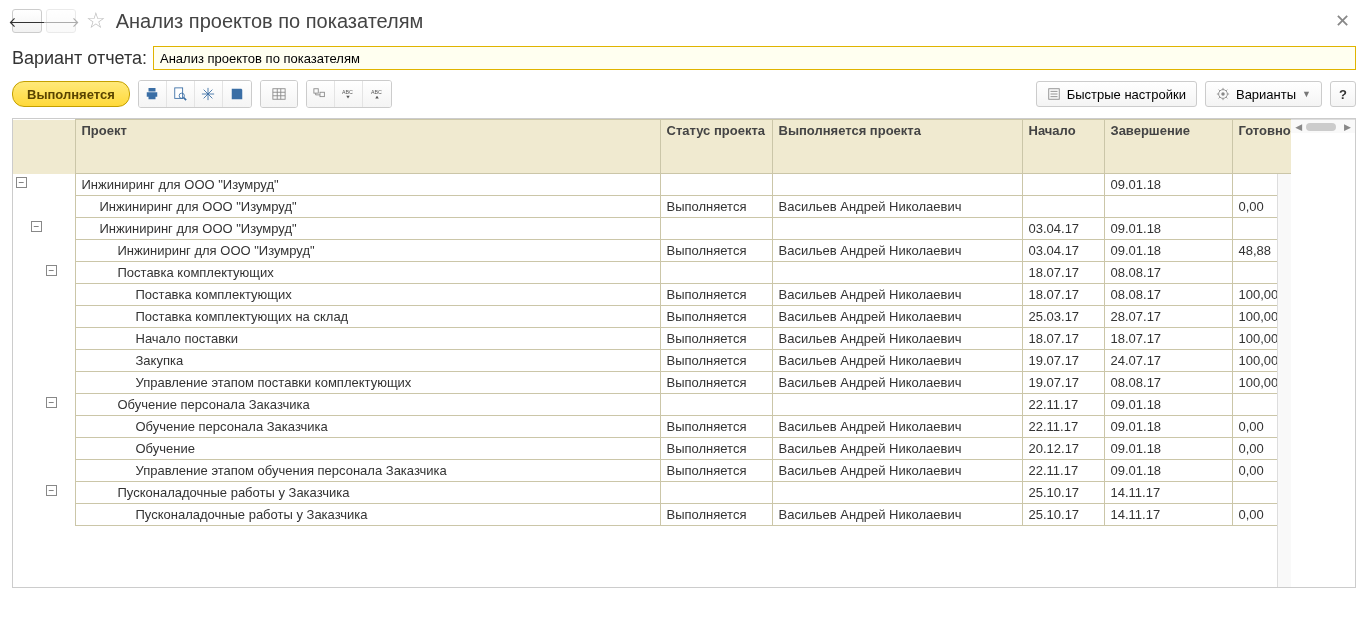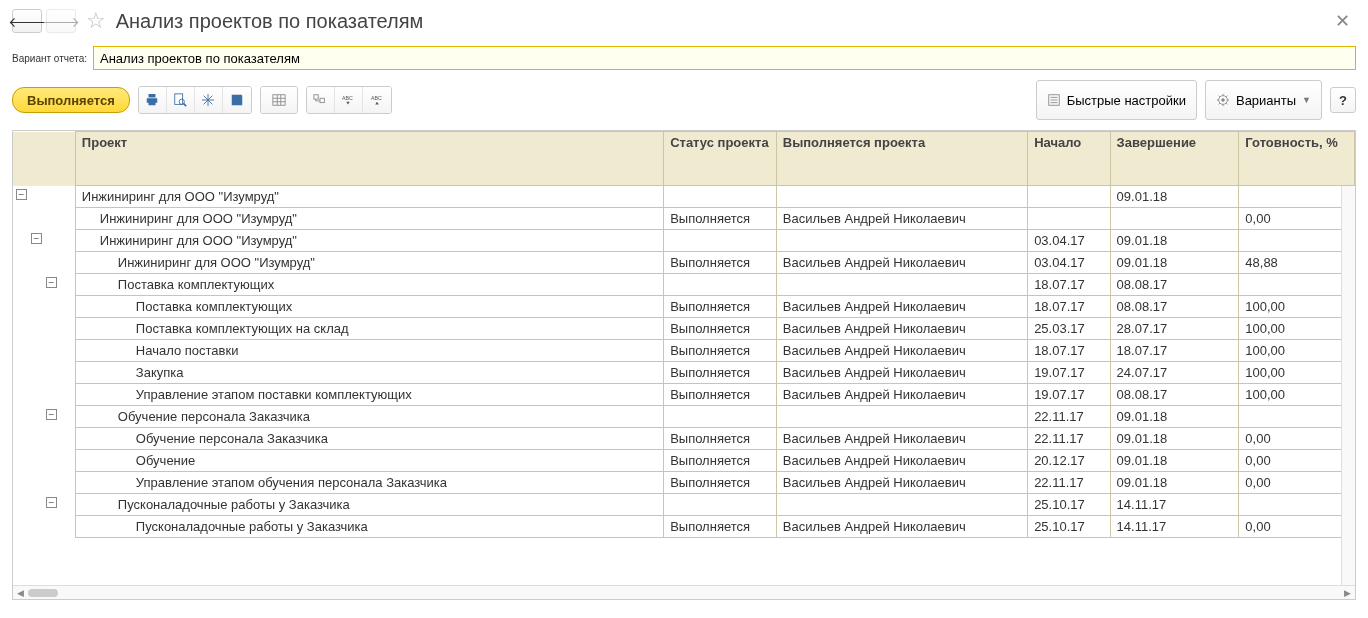--- a/index.html
+++ b/index.html
@@ -35,21 +35,21 @@
   .title { font-size: 20px; font-weight: normal; color: #444; }
   .close-btn {
     position: absolute; right: 0; top: 0;
     font-size: 18px; color: #888; cursor: pointer;
     padding: 2px 6px;
   }
   .variant-row {
     display: flex; align-items: center; gap: 6px;
     margin-bottom: 10px;
   }
-  .variant-label { font-size: 10px; color: #333; }
+  .variant-label { font-size: 18px; color: #333; }
   .variant-input {
     flex: 1;
     border: 1px solid #e0b400;
     background: #fffff0;
     padding: 4px 6px;
     font-size: 13px;
     outline: none;
     height: 24px;
   }
   .toolbar {
@@ -86,37 +86,37 @@
   .tool-btn:last-child { border-right: none; }
   .spacer { flex: 1; }
   .btn-secondary {
     border: 1px solid #ccc;
     background: linear-gradient(#fff,#f4f4f4);
     border-radius: 3px;
     padding: 12px 10px;
     font-size: 13px;
     display: flex; align-items: center; gap: 6px;
     cursor: pointer;
-    height: 40px;
+    height: 26px;
   }
   svg.ico { width: 14px; height: 14px; }
   .help-btn {
     width: 26px; height: 26px;
     border: 1px solid #ccc;
     background: linear-gradient(#fff,#f4f4f4);
     border-radius: 3px;
     display: flex; align-items: center; justify-content: center;
     font-weight: bold;
     cursor: pointer;
   }
   .report-area {
     border: 1px solid #ccc;
     height: 470px;
     display: flex;
-    flex-direction: column;
+    flex-direction: row;
     overflow: hidden;
   }
   .table-wrapper {
     flex: 1;
     overflow: hidden;
     position: relative;
   }
   table.report {
     border-collapse: collapse;
     width: 100%;

